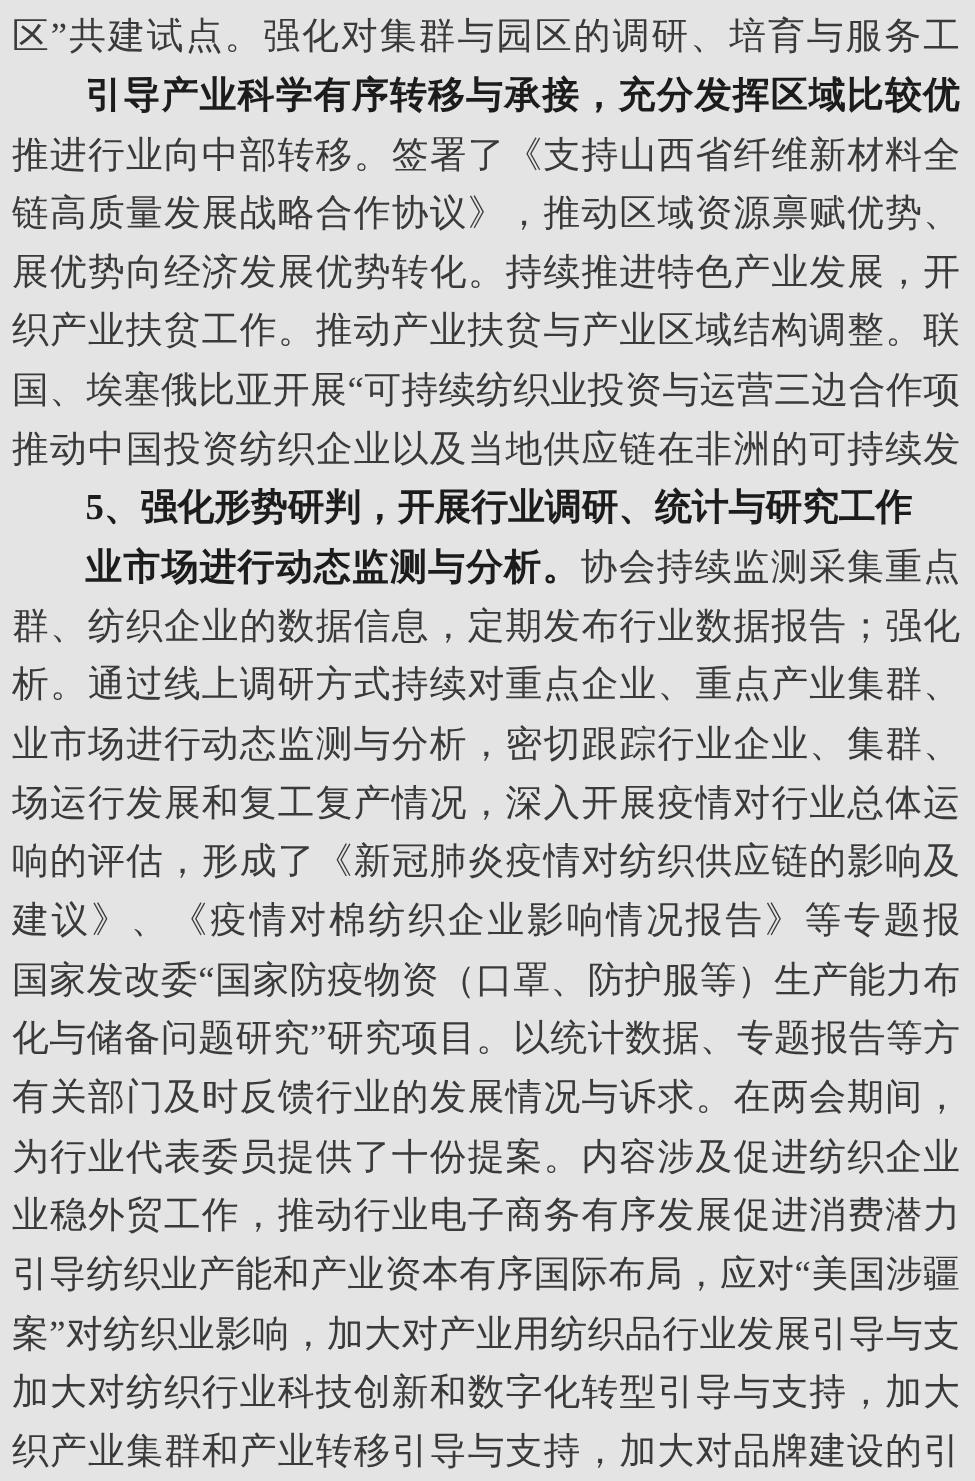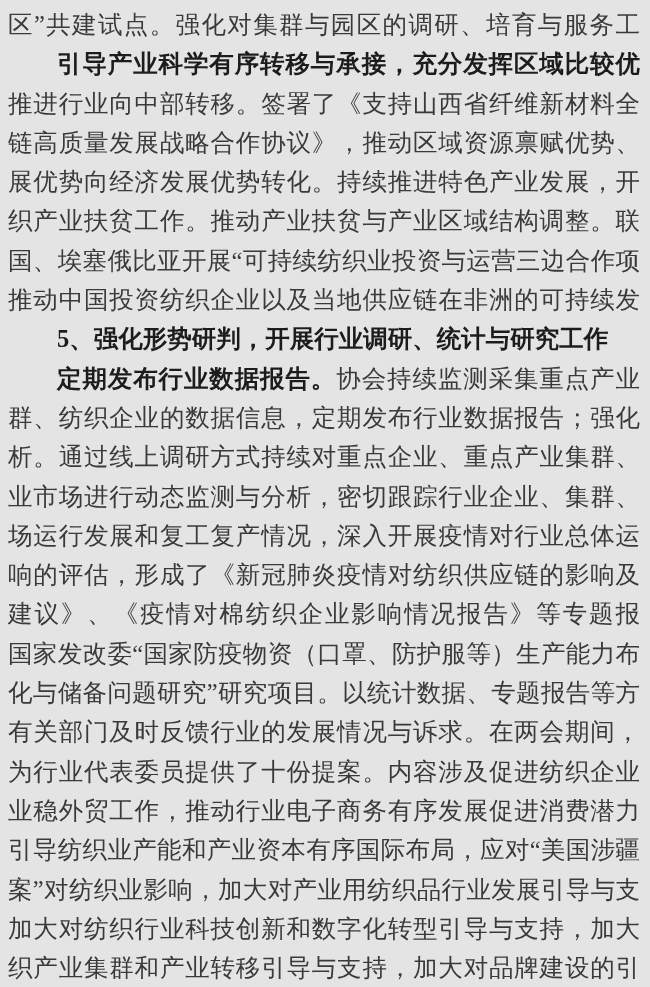--- a/index.html
+++ b/index.html
@@ -46,21 +46,21 @@
   <div>
       <div class="line"><span>区”共建试点。强化对集群与园区的调研、培育与服务工作。</span></div>
       <div class="line indent"><span class="seg-bold">引导产业科学有序转移与承接，充分发挥区域比较优势。</span></div>
       <div class="line"><span>推进行业向中部转移。签署了《支持山西省纤维新材料全产业</span></div>
       <div class="line"><span>链高质量发展战略合作协议》，推动区域资源禀赋优势、产业发</span></div>
       <div class="line"><span>展优势向经济发展优势转化。持续推进特色产业发展，开展纺</span></div>
       <div class="line"><span>织产业扶贫工作。推动产业扶贫与产业区域结构调整。联合德</span></div>
       <div class="line"><span>国、埃塞俄比亚开展“可持续纺织业投资与运营三边合作项目”，</span></div>
       <div class="line"><span>推动中国投资纺织企业以及当地供应链在非洲的可持续发展。</span></div>
       <div class="line indent no-justify"><span class="seg-bold">5、强化形势研判，开展行业调研、统计与研究工作</span></div>
-      <div class="line indent"><span class="seg-bold">定期发布行业数据报告。</span><span>协会持续监测采集重点产业集</span></div>
+      <div class="line indent"><span class="seg-bold">业市场进行动态监测与分析。</span><span>协会持续监测采集重点产业集</span></div>
       <div class="line"><span>群、纺织企业的数据信息，定期发布行业数据报告；强化数据分</span></div>
       <div class="line"><span>析。通过线上调研方式持续对重点企业、重点产业集群、重点专</span></div>
       <div class="line"><span>业市场进行动态监测与分析，密切跟踪行业企业、集群、专业市</span></div>
       <div class="line"><span>场运行发展和复工复产情况，深入开展疫情对行业总体运行影</span></div>
       <div class="line"><span>响的评估，形成了《新冠肺炎疫情对纺织供应链的影响及政策</span></div>
       <div class="line"><span>建议》、《疫情对棉纺织企业影响情况报告》等专题报告，承担</span></div>
       <div class="line"><span>国家发改委“国家防疫物资（口罩、防护服等）生产能力布局优</span></div>
       <div class="line"><span>化与储备问题研究”研究项目。以统计数据、专题报告等方式向</span></div>
       <div class="line"><span>有关部门及时反馈行业的发展情况与诉求。在两会期间，协会</span></div>
       <div class="line"><span>为行业代表委员提供了十份提案。内容涉及促进纺织企业稳就</span></div>

